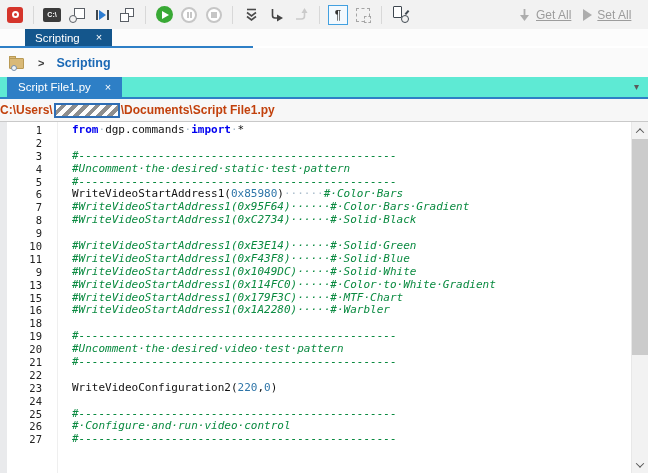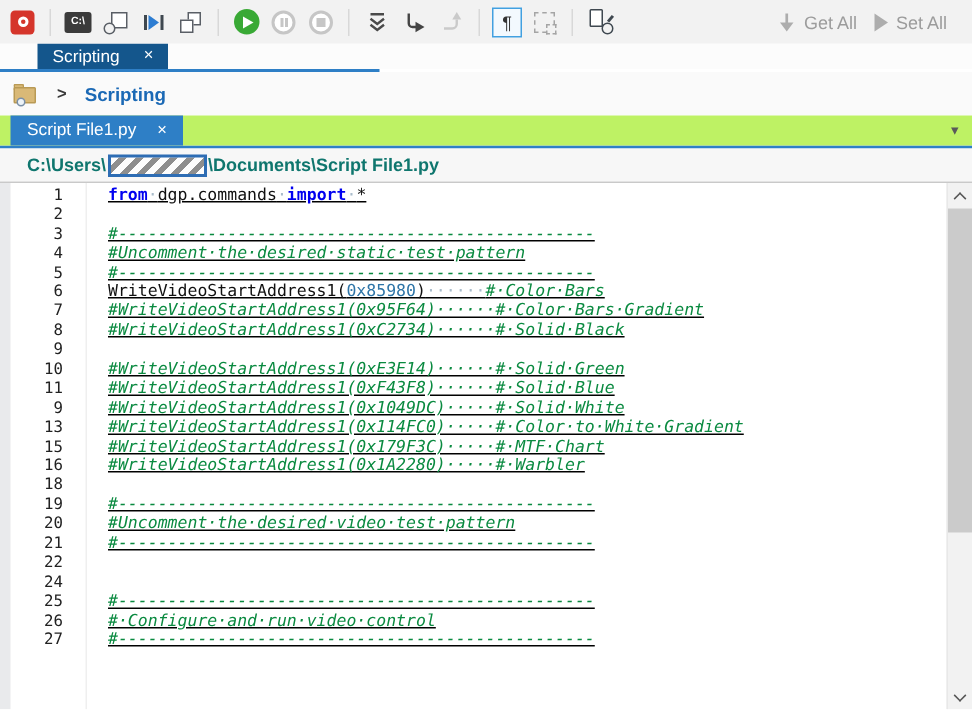--- a/index.html
+++ b/index.html
@@ -46,63 +46,63 @@
 
   .ic-grid { position:relative; width:14px; height:14px; border:1px dashed #A5A5A5; }
   .ic-grid i { position:absolute; right:-2px; bottom:-2px; width:7px; height:7px; border:1px dashed #A5A5A5; background:#F2F2F2; }
 
   .ic-find { position:relative; width:17px; height:17px; }
   .ic-find .pg { position:absolute; left:1px; top:0; width:9px; height:12px; border:1.5px solid #3F4850; border-radius:1px; background:#fff; }
   .ic-find .mg { position:absolute; right:0; bottom:0; width:8px; height:8px; border:1.5px solid #3F4850; border-radius:50%; background:transparent; }
   .ic-find .hd { position:absolute; right:1px; bottom:8px; width:2px; height:5px; background:#3F4850; transform:rotate(40deg); }
 
   .toolbar-right { position:absolute; left:518px; top:0; height:29px; display:flex;
-                   align-items:center; color:#9C9C9C; font-size:12px; white-space:nowrap; }
+                   align-items:center; color:#9C9C9C; font-size:12px; white-space:nowrap;text-decoration:underline; }
   .toolbar-right .grp { display:flex; align-items:center; gap:5px; }
   .tri-outline { width:0; height:0; border-left:9px solid #ADADAD; border-top:6px solid transparent; border-bottom:6px solid transparent; }
 
   
   .tabrow1 { height:17px; background:#FCFCFC; display:flex; }
   .tab1 { margin-left:25px; height:17px; background:#14568C; color:#fff;
           display:flex; align-items:center; gap:16px; padding:0 10px; font-size:11.5px; }
   .tab-close { font-size:11px; color:#fff; line-height:1; }
   .underline1 { height:2px; width:253px; background:#2E7FC6; }
 
   
   .breadcrumb { height:29px; background:#FAFAFA; display:flex; align-items:center; gap:12px; padding-left:9px; }
   .ic-foldersearch { position:relative; width:17px; height:14px; }
   .ic-foldersearch .fold { position:absolute; left:0; top:2px; width:15px; height:11px; background:#D9B977; border:1px solid #B99A55; border-radius:1px; }
   .ic-foldersearch .tabf { position:absolute; left:0; top:0; width:7px; height:4px; background:#D9B977; border:1px solid #B99A55; border-bottom:none; border-radius:1px 1px 0 0; }
   .ic-foldersearch .mag { position:absolute; left:2px; bottom:-1px; width:6px; height:6px; border:1.5px solid #7A8FA6; border-radius:50%; background:#EDF3F8; }
   .bc-chevron { color:#3A3A3A; font-size:11px; font-weight:bold; }
   .bc-item { color:#1B69B5; font-size:12.5px; font-weight:600; }
 
   
-  .tabrow2 { position:relative; height:20px; background:#bef264; display:flex; }
+  .tabrow2 { position:relative; height:20px; background:#5eead4; display:flex; }
   .tab2 { margin-left:7px; height:20px; background:#2E7FC6; color:#fff;
           display:flex; align-items:center; gap:14px; padding:0 11px; font-size:11.5px; }
   .tab2-caret { position:absolute; right:9px; top:4px; color:#5A5A5A; font-size:10px; }
   .underline2 { height:2px; background:#2E7FC6; }
 
   
-  .pathrow { height:22px; background:#F7F7F7; display:flex; align-items:center; padding-left:18px;
-             font-size:12px; font-weight:600; color:#0f766e;text-align:right; }
+  .pathrow { height:22px; background:#F7F7F7; display:flex; align-items:center; padding-left:0;
+             font-size:12px; font-weight:600; color:#c2410c;text-align:right; }
   .redact { display:inline-block; width:66px; height:15px; margin:0 1px;
             border:2px solid #2E6DB4;
             background:repeating-linear-gradient(315deg,#FDFDFD 0 4px,#8E8E8E 4px 8px); }
 
   
   .editor { position:relative; height:352px; background:#fff; border-top:1px solid #C9C9C9; overflow:hidden; }
   .margin-strip { position:absolute; left:0; top:0; bottom:0; width:7px; background:#E9EAEC; }
   .indicator-line { position:absolute; left:57px; top:0; bottom:0; width:1px; background:#EFEFEF; }
   .lines { position:absolute; left:0; top:2px; right:17px;
            font-family:"DejaVu Sans Mono", monospace; font-size:11px; line-height:12.9px; }
   .line { display:flex; height:12.9px; white-space:pre; }
   .ln { width:42px; text-align:right; color:#222; flex:none; font-size:10.5px; }
-  .code { margin-left:30px; white-space:pre;text-decoration:underline; }
+  .code { margin-left:30px; white-space:pre; }
   .tok-k { color:#0000F0; font-weight:bold; }
   .tok-i { color:#111; }
   .tok-n { color:#2E75A8; }
   .tok-c { color:#0A8A40; font-style:italic; }
   .tok-w { color:#A9BCCB; }
 
   
   .scrollbar { position:absolute; right:0; top:0; bottom:0; width:17px; background:#F2F2F2; border-left:1px solid #E8E8E8; }
   .sb-up, .sb-down { position:absolute; left:0; width:100%; height:17px; display:flex; align-items:center; justify-content:center; background:#F2F2F2; }
   .sb-up { top:0; } .sb-down { bottom:0; }
@@ -266,20 +266,21 @@
         <div class="line"><div class="ln">11</div><div class="code"><span class="tok-c">#WriteVideoStartAddress1(0xF43F8)······#·Solid·Blue</span></div></div>
         <div class="line"><div class="ln">9</div><div class="code"><span class="tok-c">#WriteVideoStartAddress1(0x1049DC)·····#·Solid·White</span></div></div>
         <div class="line"><div class="ln">13</div><div class="code"><span class="tok-c">#WriteVideoStartAddress1(0x114FC0)·····#·Color·to·White·Gradient</span></div></div>
         <div class="line"><div class="ln">15</div><div class="code"><span class="tok-c">#WriteVideoStartAddress1(0x179F3C)·····#·MTF·Chart</span></div></div>
         <div class="line"><div class="ln">16</div><div class="code"><span class="tok-c">#WriteVideoStartAddress1(0x1A2280)·····#·Warbler</span></div></div>
         <div class="line"><div class="ln">18</div><div class="code"></div></div>
         <div class="line"><div class="ln">19</div><div class="code"><span class="tok-c">#------------------------------------------------</span></div></div>
         <div class="line"><div class="ln">20</div><div class="code"><span class="tok-c">#Uncomment·the·desired·video·test·pattern</span></div></div>
         <div class="line"><div class="ln">21</div><div class="code"><span class="tok-c">#------------------------------------------------</span></div></div>
         <div class="line"><div class="ln">22</div></div>
+        <div class="line"><div class="ln">23</div><div class="code"><span class="tok-i">WriteVideoConfiguration2(</span><span class="tok-n">220</span><span class="tok-i">,</span><span class="tok-n">0</span><span class="tok-i">)</span></div></div>
         <div class="line"><div class="ln">24</div><div class="code"></div></div>
         <div class="line"><div class="ln">25</div><div class="code"><span class="tok-c">#------------------------------------------------</span></div></div>
         <div class="line"><div class="ln">26</div><div class="code"><span class="tok-c">#·Configure·and·run·video·control</span></div></div>
         <div class="line"><div class="ln">27</div><div class="code"><span class="tok-c">#------------------------------------------------</span></div></div>
       </div>
     <div class="scrollbar">
       <div class="sb-up">
           <span class="chev up"></span>
         </div>
       <div class="sb-thumb"></div>

